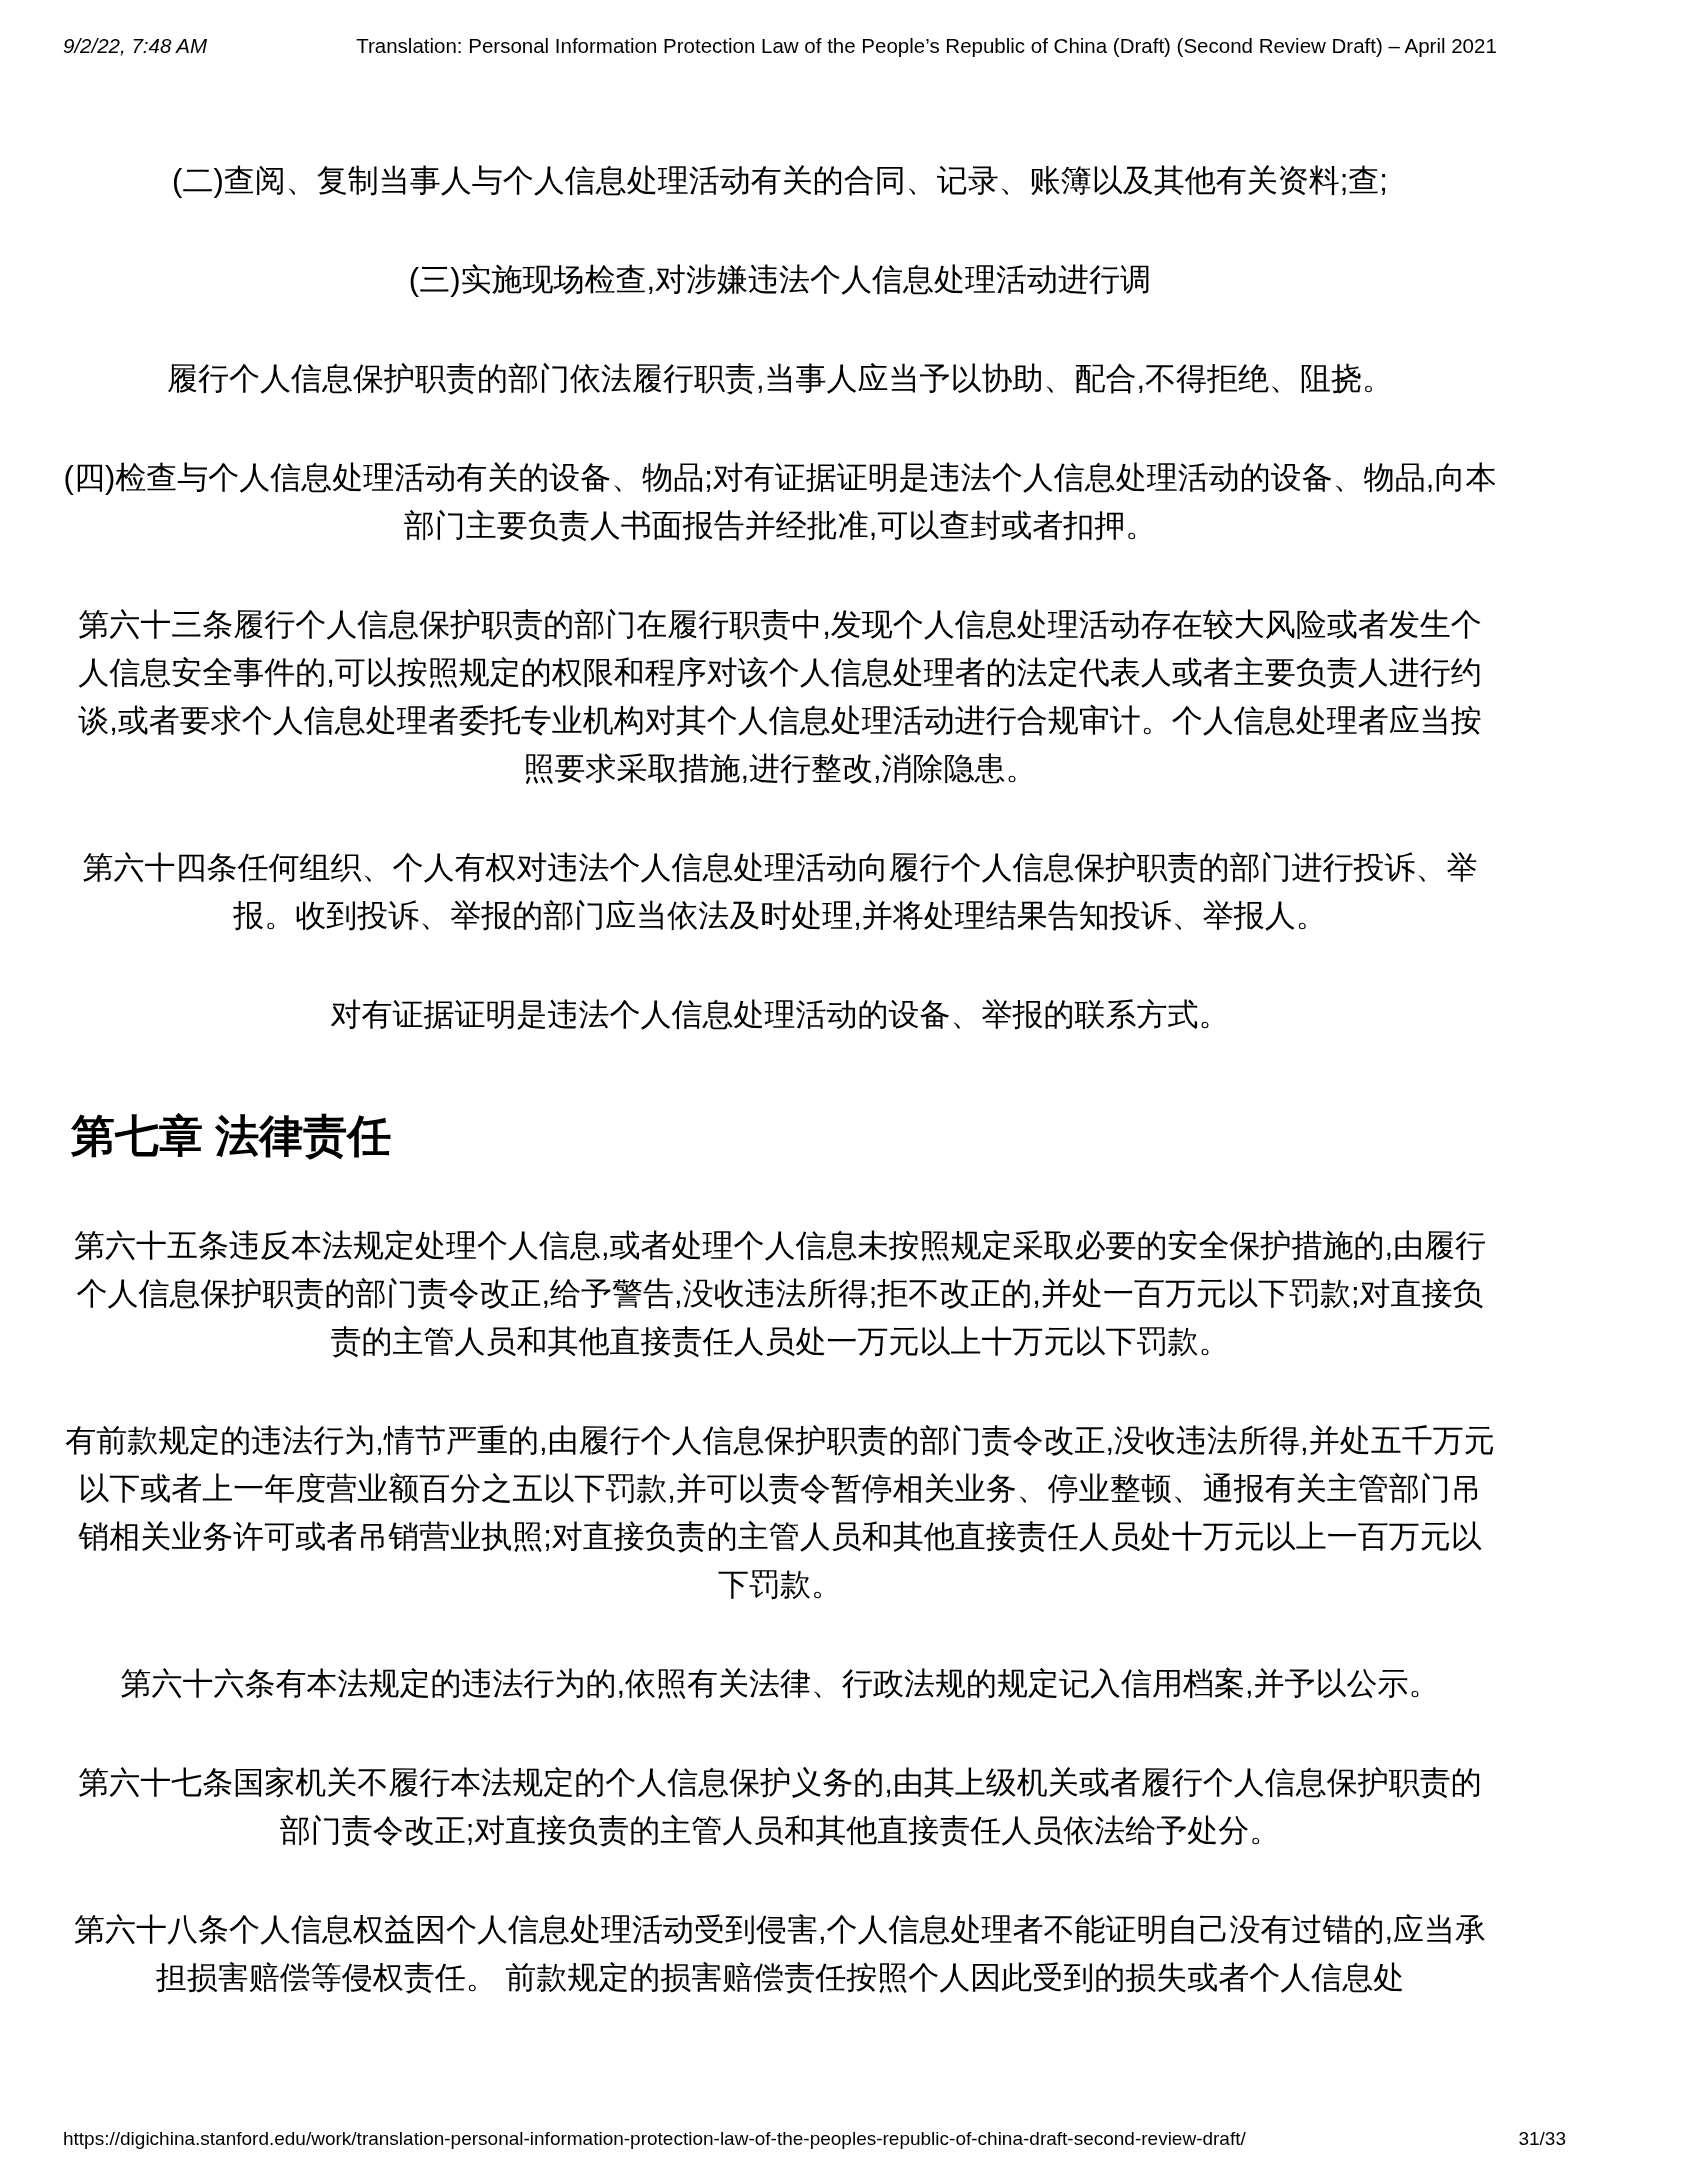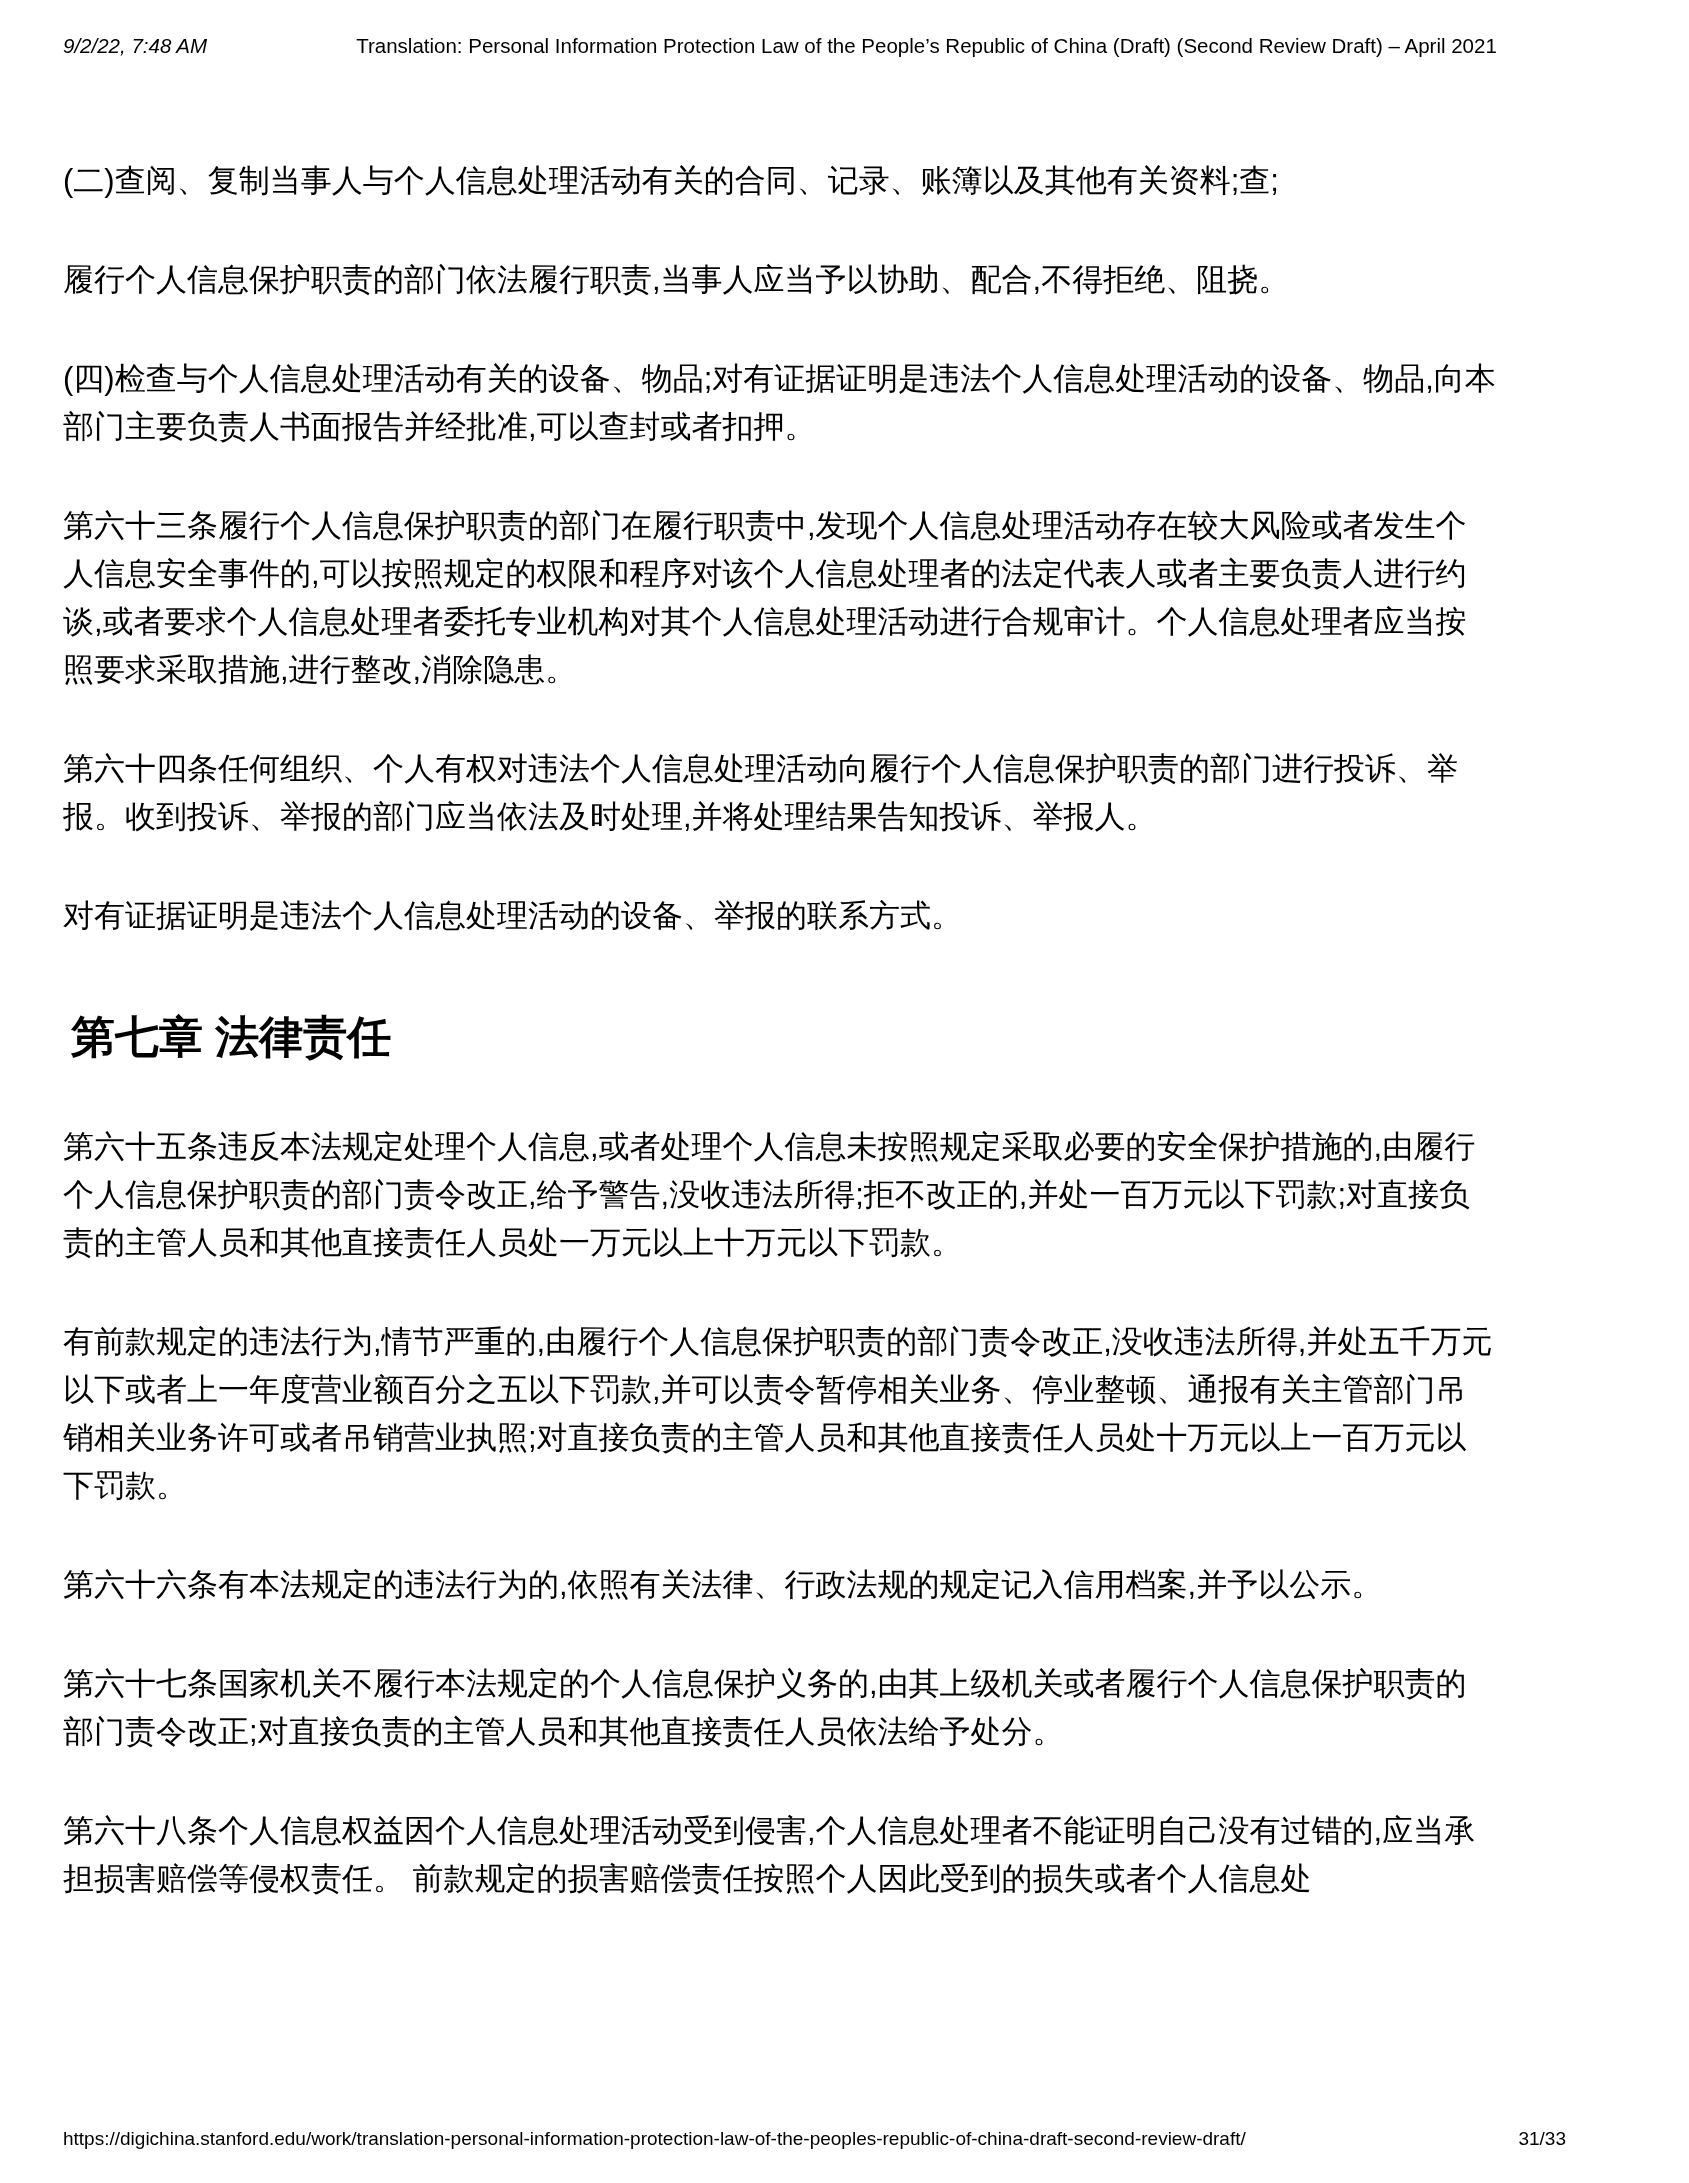--- a/index.html
+++ b/index.html
@@ -34,21 +34,21 @@
   .content {
     position: absolute;
     top: 106px;
     left: 63px;
     width: 1434px;
   }
   .content p {
     font-size: 31px;
     line-height: 48px;
     margin: 51px 0;
-    text-align: left;
+    text-align: center;
     word-break: break-all;
     overflow-wrap: anywhere;
   }
   .chapter-heading {
     font-size: 44px;
     line-height: 53px;
     font-weight: bold;
     margin: 70px 0 60px 8px;
   }
   .print-footer {
@@ -68,20 +68,21 @@
 </head>
 <body>
 
 <div class="print-header">
   <span class="timestamp">9/2/22, 7:48 AM</span>
   <span class="header-title">Translation: Personal Information Protection Law of the People’s Republic of China (Draft) (Second Review Draft) – April 2021</span>
 </div>
 
 <div class="content">
   <p>(二)查阅、复制当事人与个人信息处理活动有关的合同、记录、账簿以及其他有关资料;查;</p>
+  <p>(三)实施现场检查,对涉嫌违法个人信息处理活动进行调</p>
   <p>履行个人信息保护职责的部门依法履行职责,当事人应当予以协助、配合,不得拒绝、阻挠。</p>
   <p>(四)检查与个人信息处理活动有关的设备、物品;对有证据证明是违法个人信息处理活动的设备、物品,向本部门主要负责人书面报告并经批准,可以查封或者扣押。</p>
   <p>第六十三条履行个人信息保护职责的部门在履行职责中,发现个人信息处理活动存在较大风险或者发生个人信息安全事件的,可以按照规定的权限和程序对该个人信息处理者的法定代表人或者主要负责人进行约谈,或者要求个人信息处理者委托专业机构对其个人信息处理活动进行合规审计。个人信息处理者应当按照要求采取措施,进行整改,消除隐患。</p>
   <p>第六十四条任何组织、个人有权对违法个人信息处理活动向履行个人信息保护职责的部门进行投诉、举报。收到投诉、举报的部门应当依法及时处理,并将处理结果告知投诉、举报人。</p>
   <p>对有证据证明是违法个人信息处理活动的设备、举报的联系方式。</p>
 
   <h1 class="chapter-heading">第七章 法律责任</h1>
 
   <p>第六十五条违反本法规定处理个人信息,或者处理个人信息未按照规定采取必要的安全保护措施的,由履行个人信息保护职责的部门责令改正,给予警告,没收违法所得;拒不改正的,并处一百万元以下罚款;对直接负责的主管人员和其他直接责任人员处一万元以上十万元以下罚款。</p>
   <p>有前款规定的违法行为,情节严重的,由履行个人信息保护职责的部门责令改正,没收违法所得,并处五千万元以下或者上一年度营业额百分之五以下罚款,并可以责令暂停相关业务、停业整顿、通报有关主管部门吊销相关业务许可或者吊销营业执照;对直接负责的主管人员和其他直接责任人员处十万元以上一百万元以下罚款。</p>

